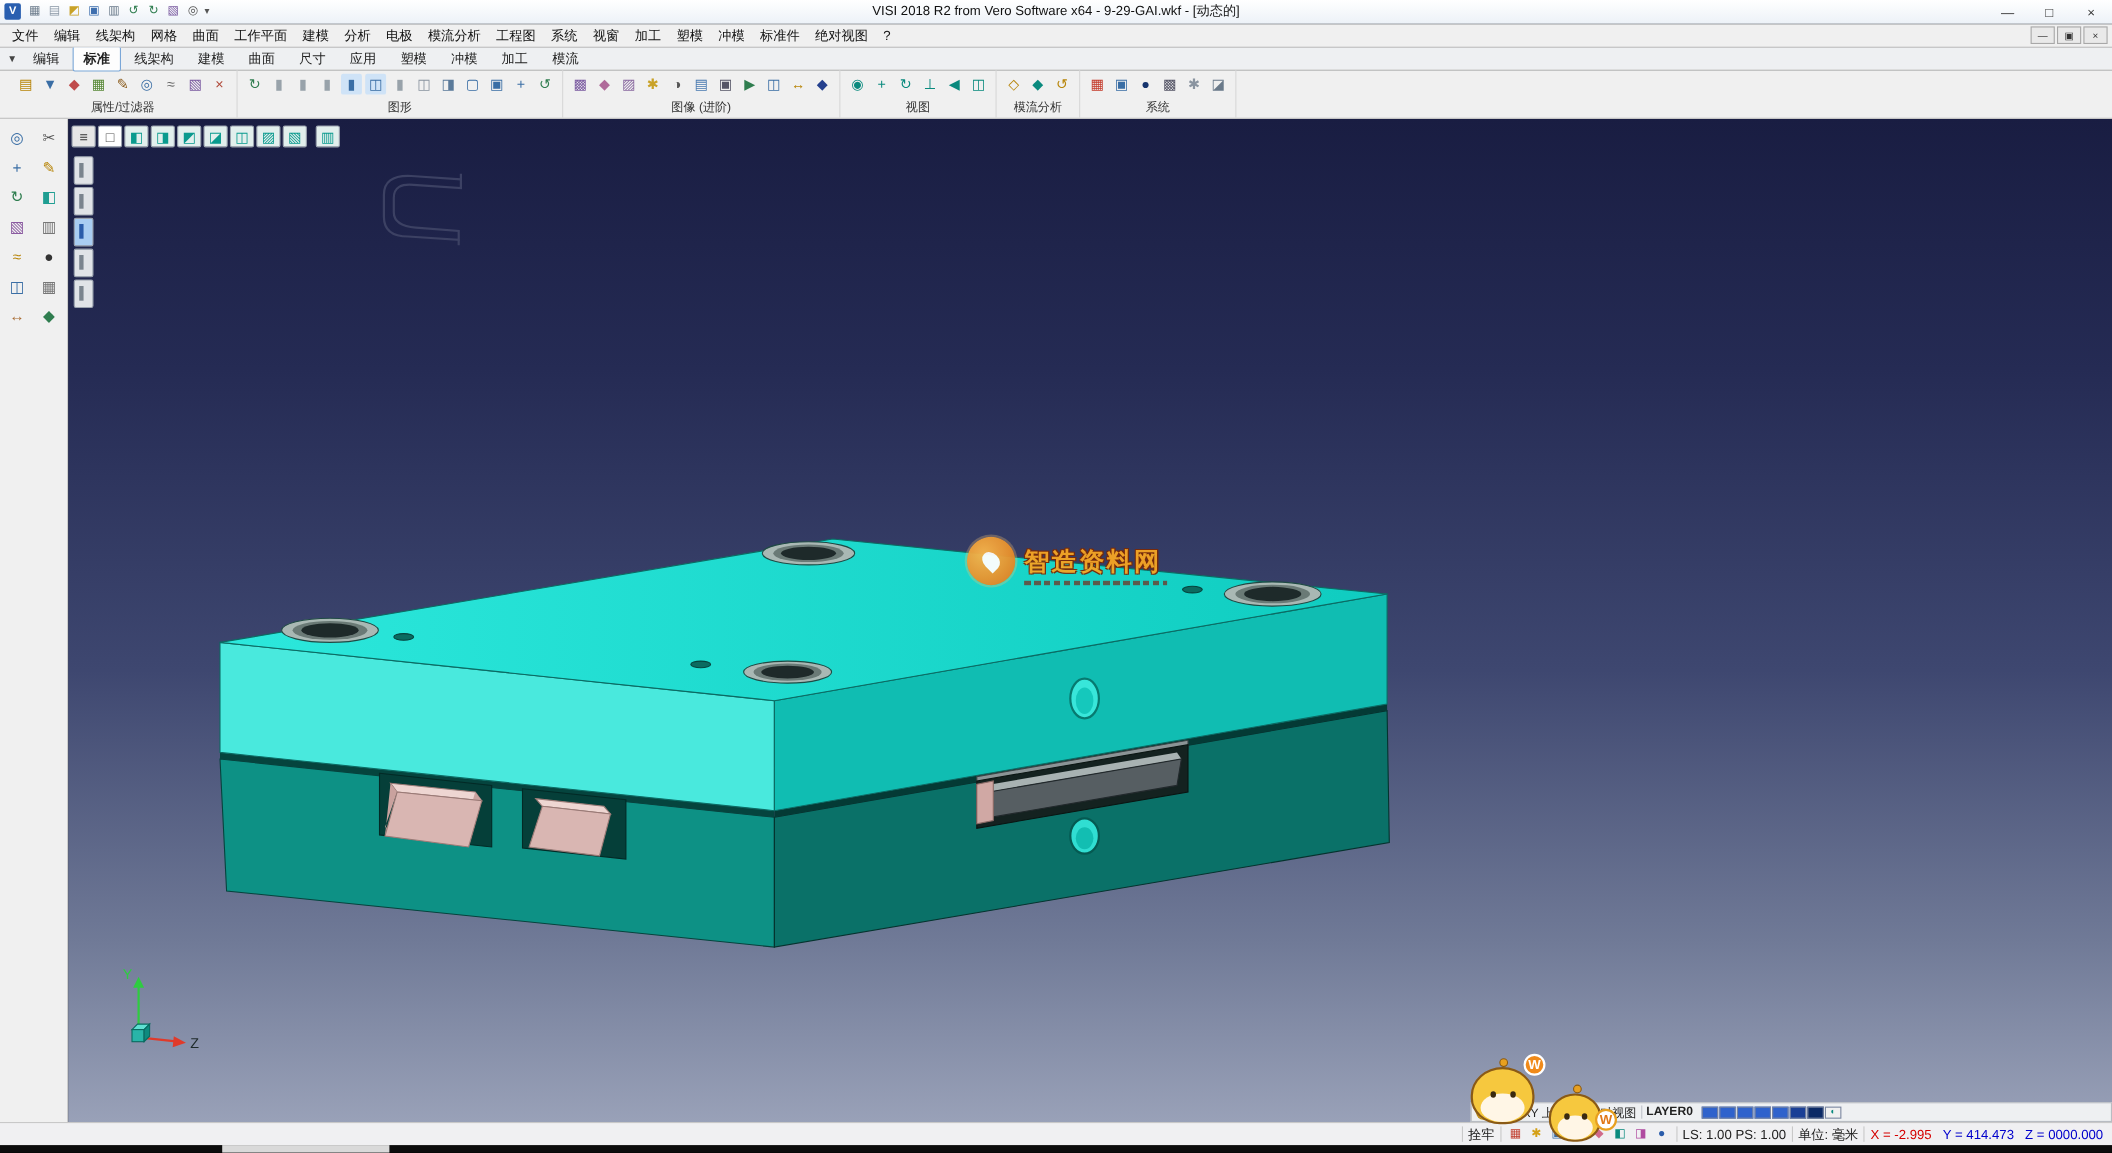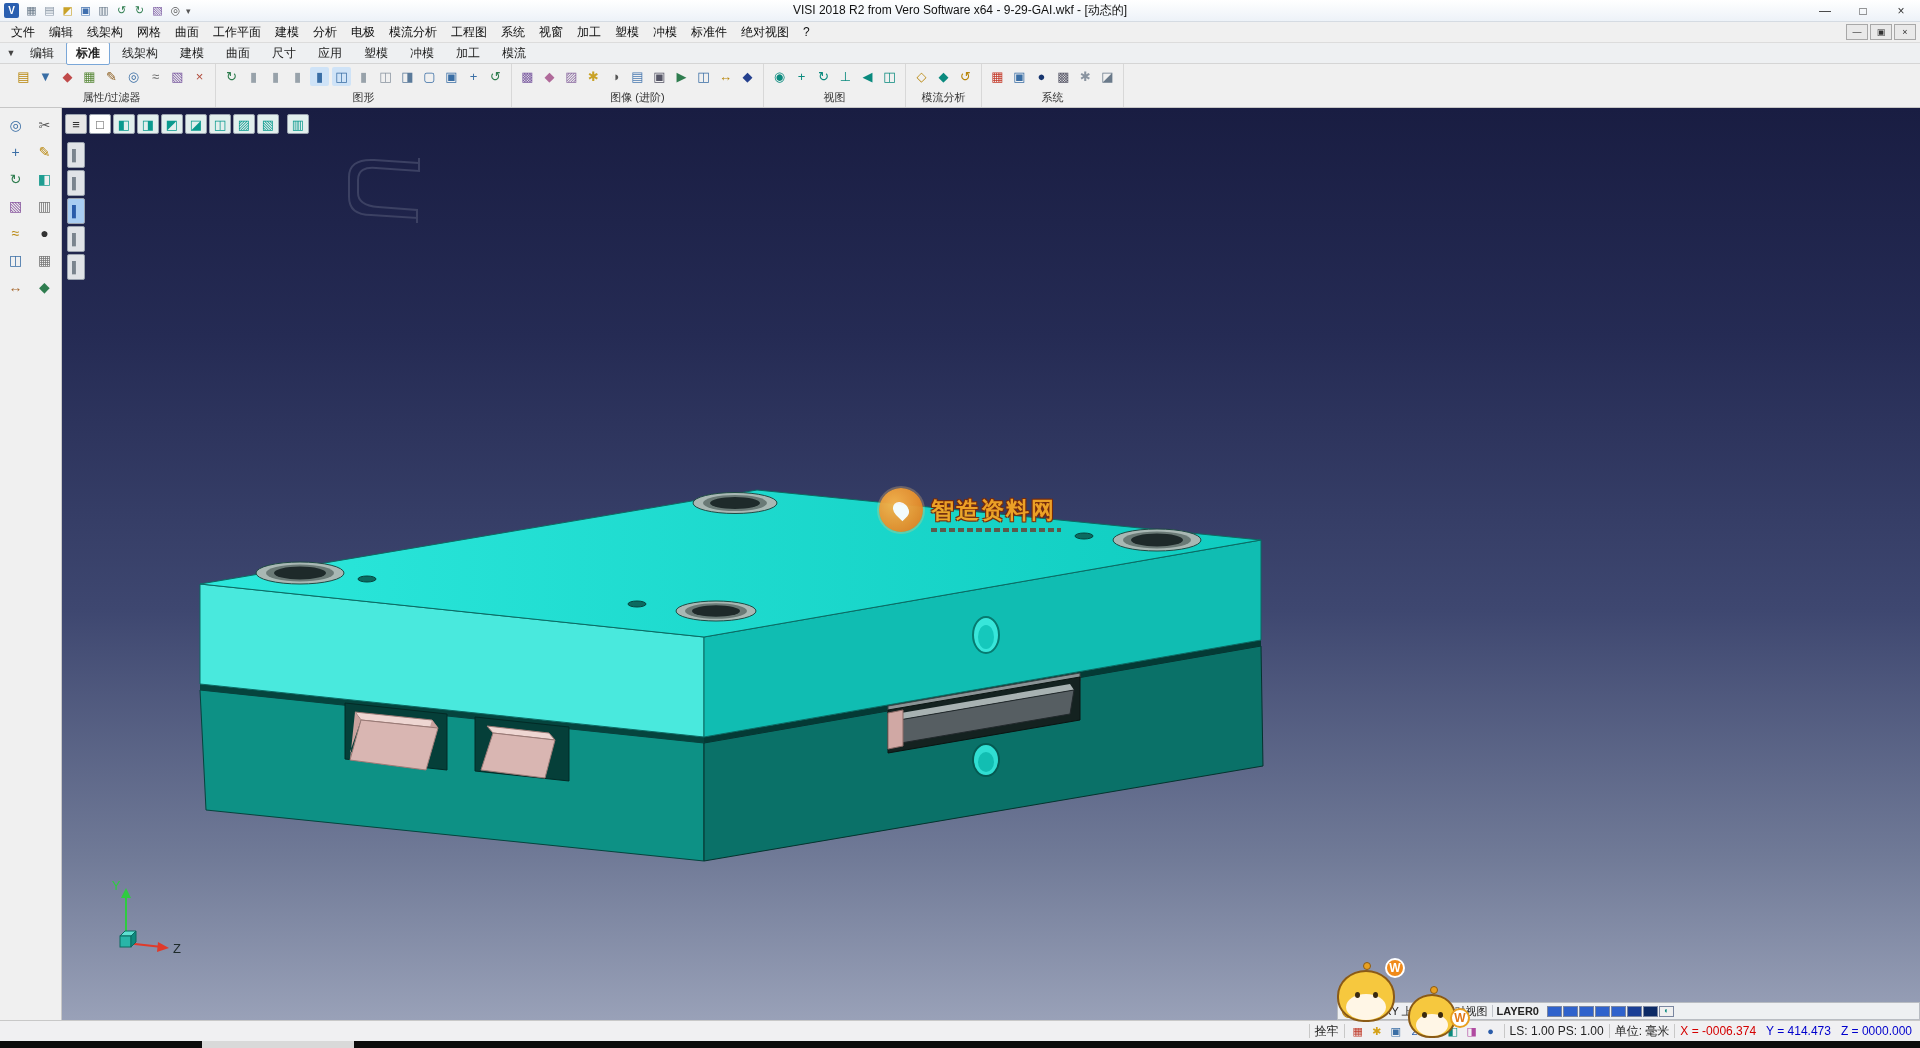--- a/index.html
+++ b/index.html
@@ -427,21 +427,21 @@
       <span class="ticon" style="color: rgb(208, 106, 138);">◆</span>
       <span class="ticon" style="color: rgb(10, 138, 126);">◧</span>
       <span class="ticon" style="color: rgb(176, 74, 160);">◨</span>
       <span class="ticon" style="color: rgb(42, 92, 170);">●</span>
     </div>
   <div class="sb-sep"></div>
   <span class="sb-text">LS: 1.00 PS: 1.00</span>
   <div class="sb-sep"></div>
   <span class="sb-text">单位: 毫米</span>
   <div class="sb-sep"></div>
-  <span class="coord-x">X = -0006.374</span>
+  <span class="coord-x">X = -2.995</span>
   <span class="coord-y">Y = 414.473</span>
   <span class="coord-z">Z = 0000.000</span>
 </div>
 
 <div class="taskbar">
   <div class="task-chip"></div>
 </div>
 
 <div class="mascot" style="left:1337px; top:960px; width:64px; height:84px;">
   <div class="m-antenna" style="left:26px; top:2px;"></div>

